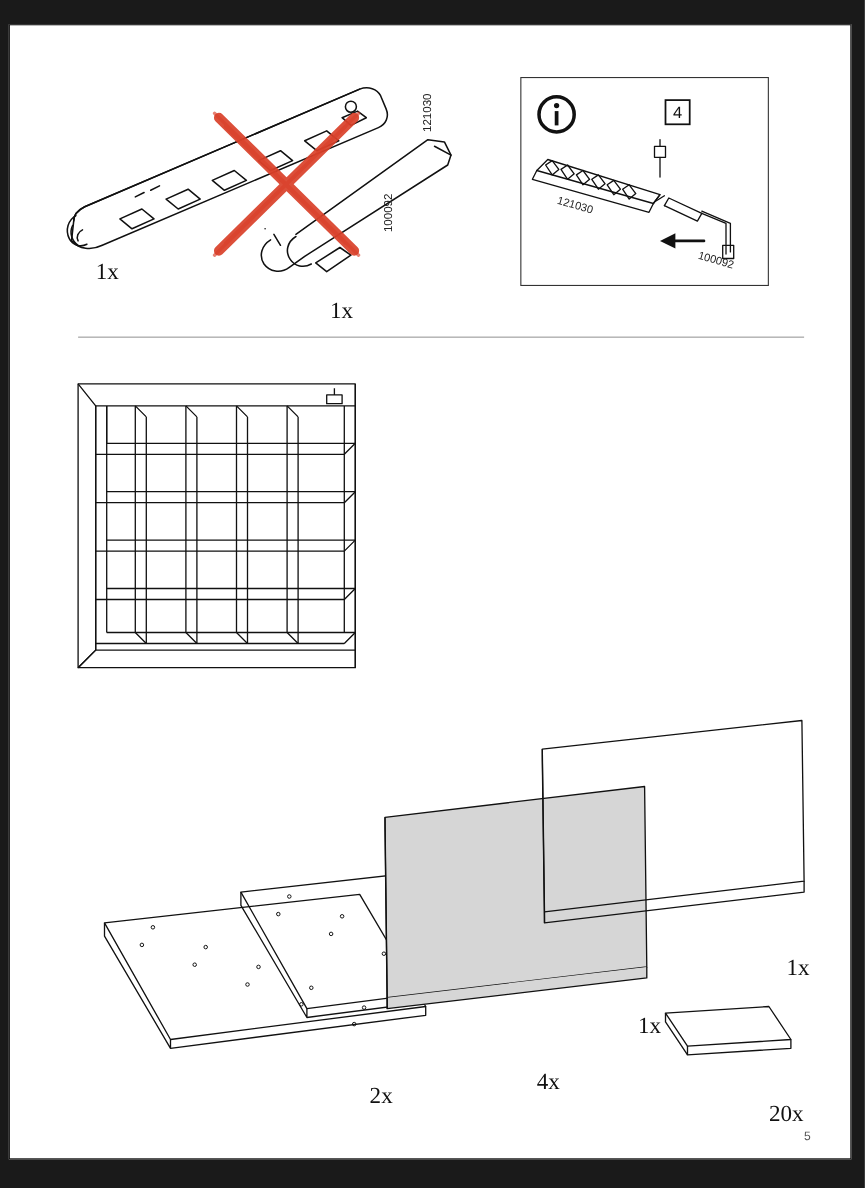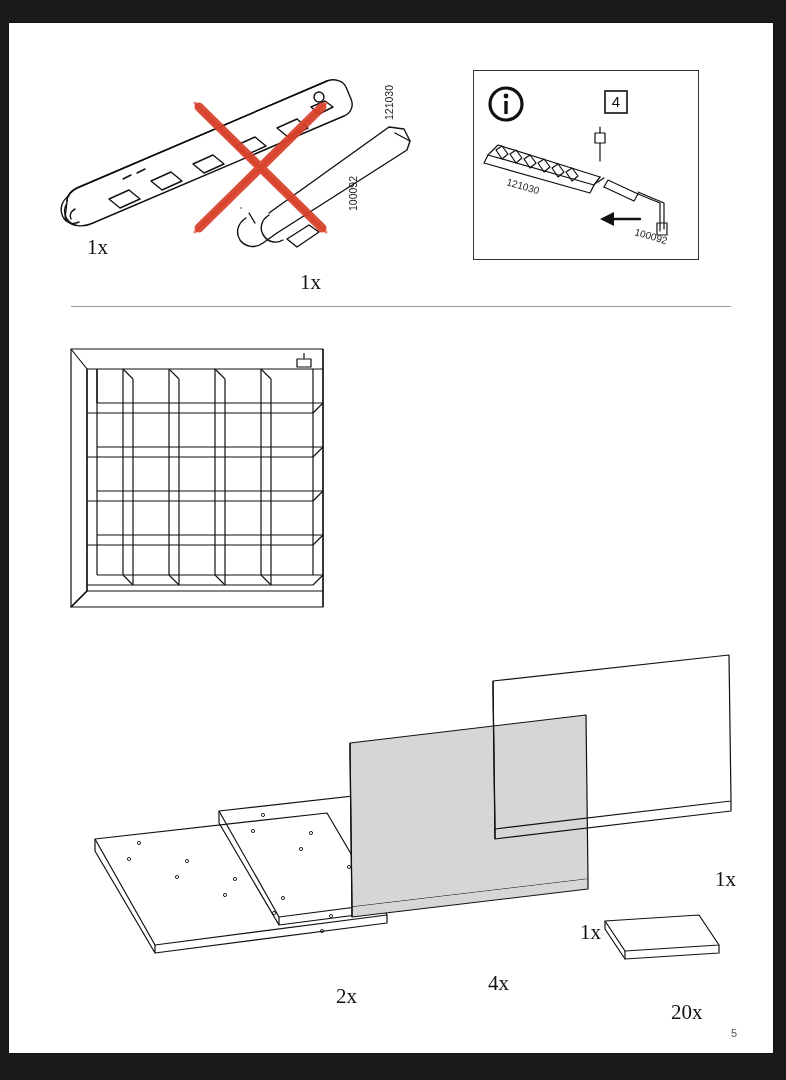--- a/index.html
+++ b/index.html
@@ -256,16 +256,16 @@
         <path d="M556 298 L556 306 L650 300 L650 292"></path>
         <path d="M536 268 L536 276 L556 306"></path>
       </g>
     </svg>
   </div>
 
   <div class="qty" style="left:327px; top:961px;">2x</div>
   <div class="qty" style="left:459px; top:948px;margin-left:20px;">4x</div>
   <div class="qty" style="left:571px; top:897px;">1x</div>
   <div class="qty" style="left:706px; top:844px;">1x</div>
-  <div class="qty" style="left:662px; top:977px;">20x</div>
+  <div class="qty" style="left:690px; top:977px;">20x</div>
 
   <div class="pagenum">5</div>
 </div>
 
 </body></html>

